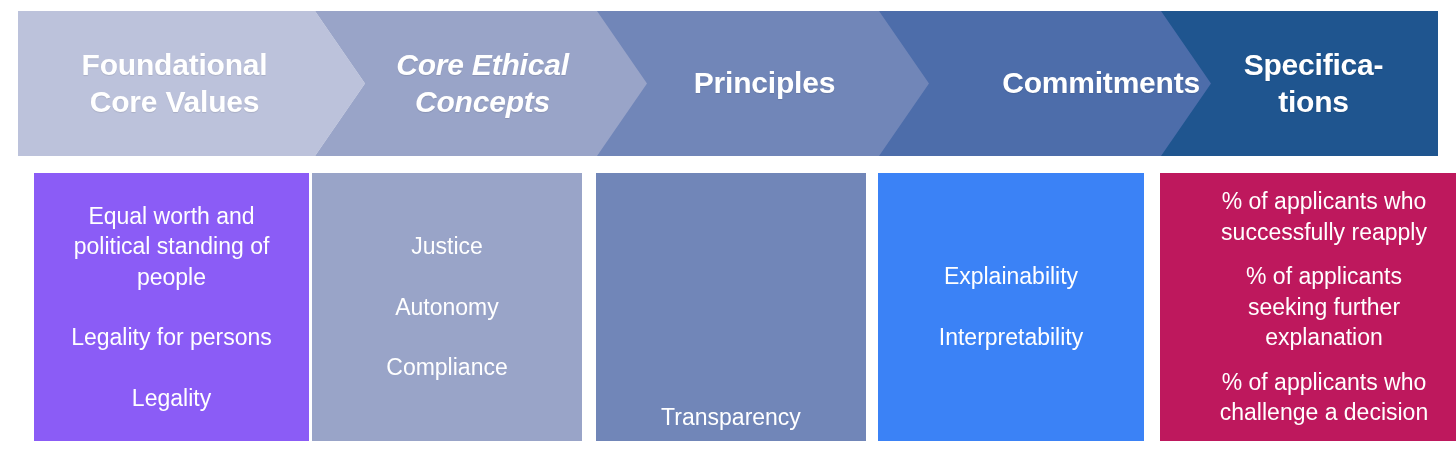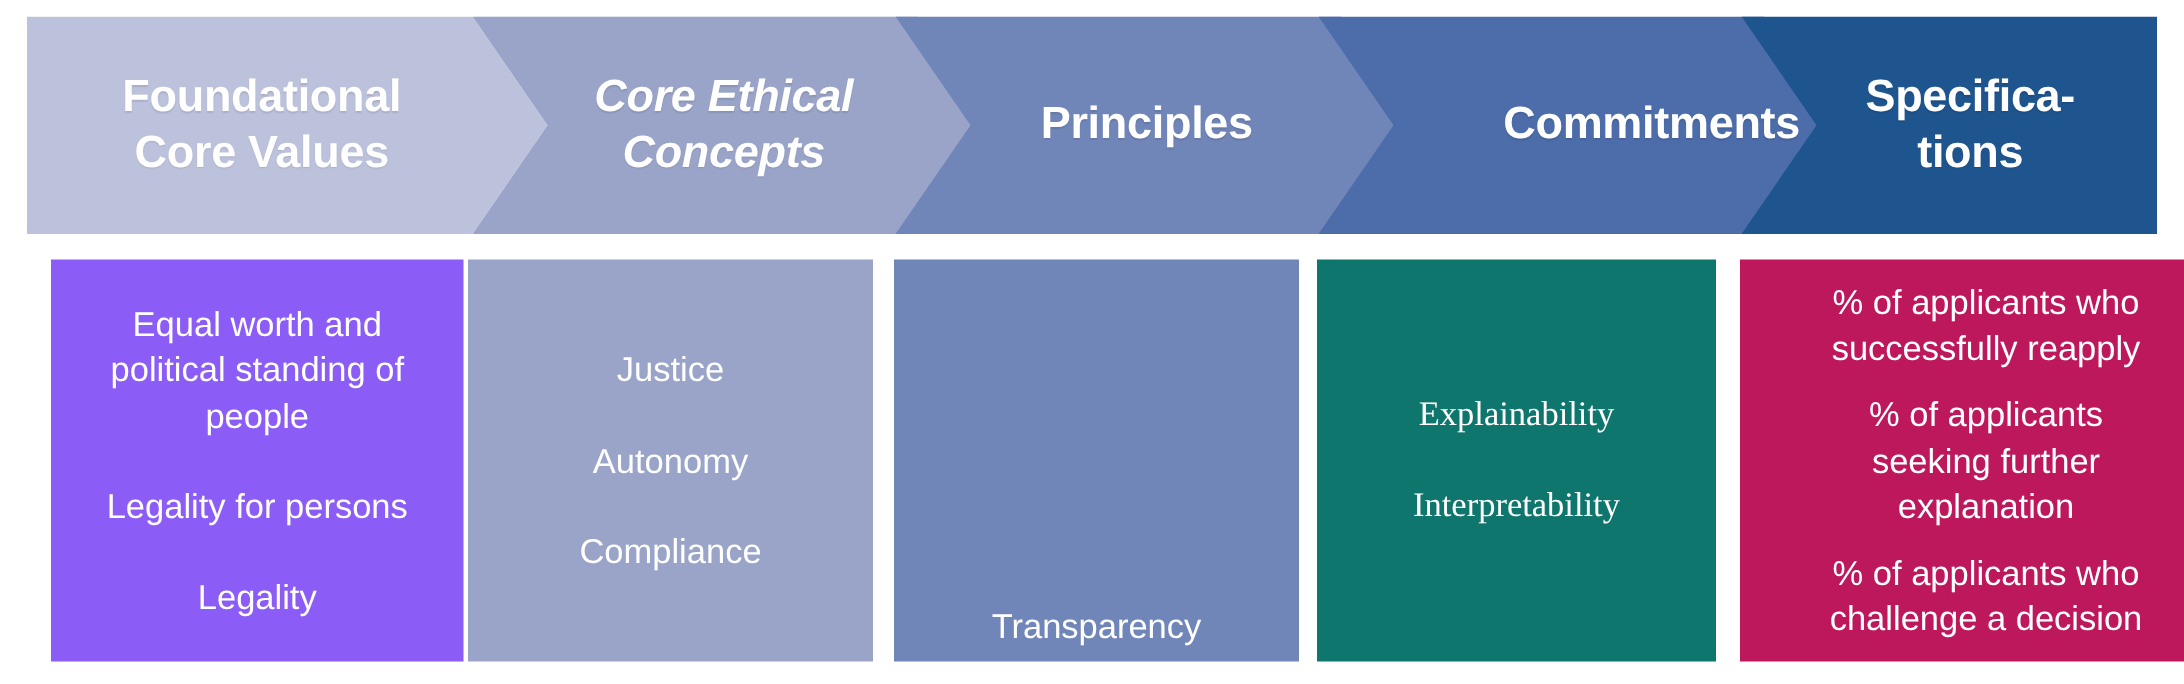--- a/index.html
+++ b/index.html
@@ -135,21 +135,21 @@
     <div class="detail-box spaced" style="left:312px; width:270px; background:#99a4c8;">
       <p class="detail-line">Justice</p>
       <p class="detail-line">Autonomy</p>
       <p class="detail-line">Compliance</p>
     </div>
 
     <div class="detail-box spaced" style="left:596px; width:270px; background:#7186b8;justify-content:flex-end;">
       <p class="detail-line">Transparency</p>
     </div>
 
-    <div class="detail-box spaced" style="left:878px; width:266px; background:#0f766e;font-family:Liberation Serif, serif;">
+    <div class="detail-box spaced" style="left:878px; width:266px; background:#3b82f6;">
       <p class="detail-line">Explainability</p>
       <p class="detail-line">Interpretability</p>
     </div>
 
     <div class="detail-box tight" style="left:1160px; width:328px; background:#be185d;">
       <p class="detail-line">% of applicants who
 successfully reapply</p>
       <p class="detail-line">% of applicants
 seeking further
 explanation</p>

